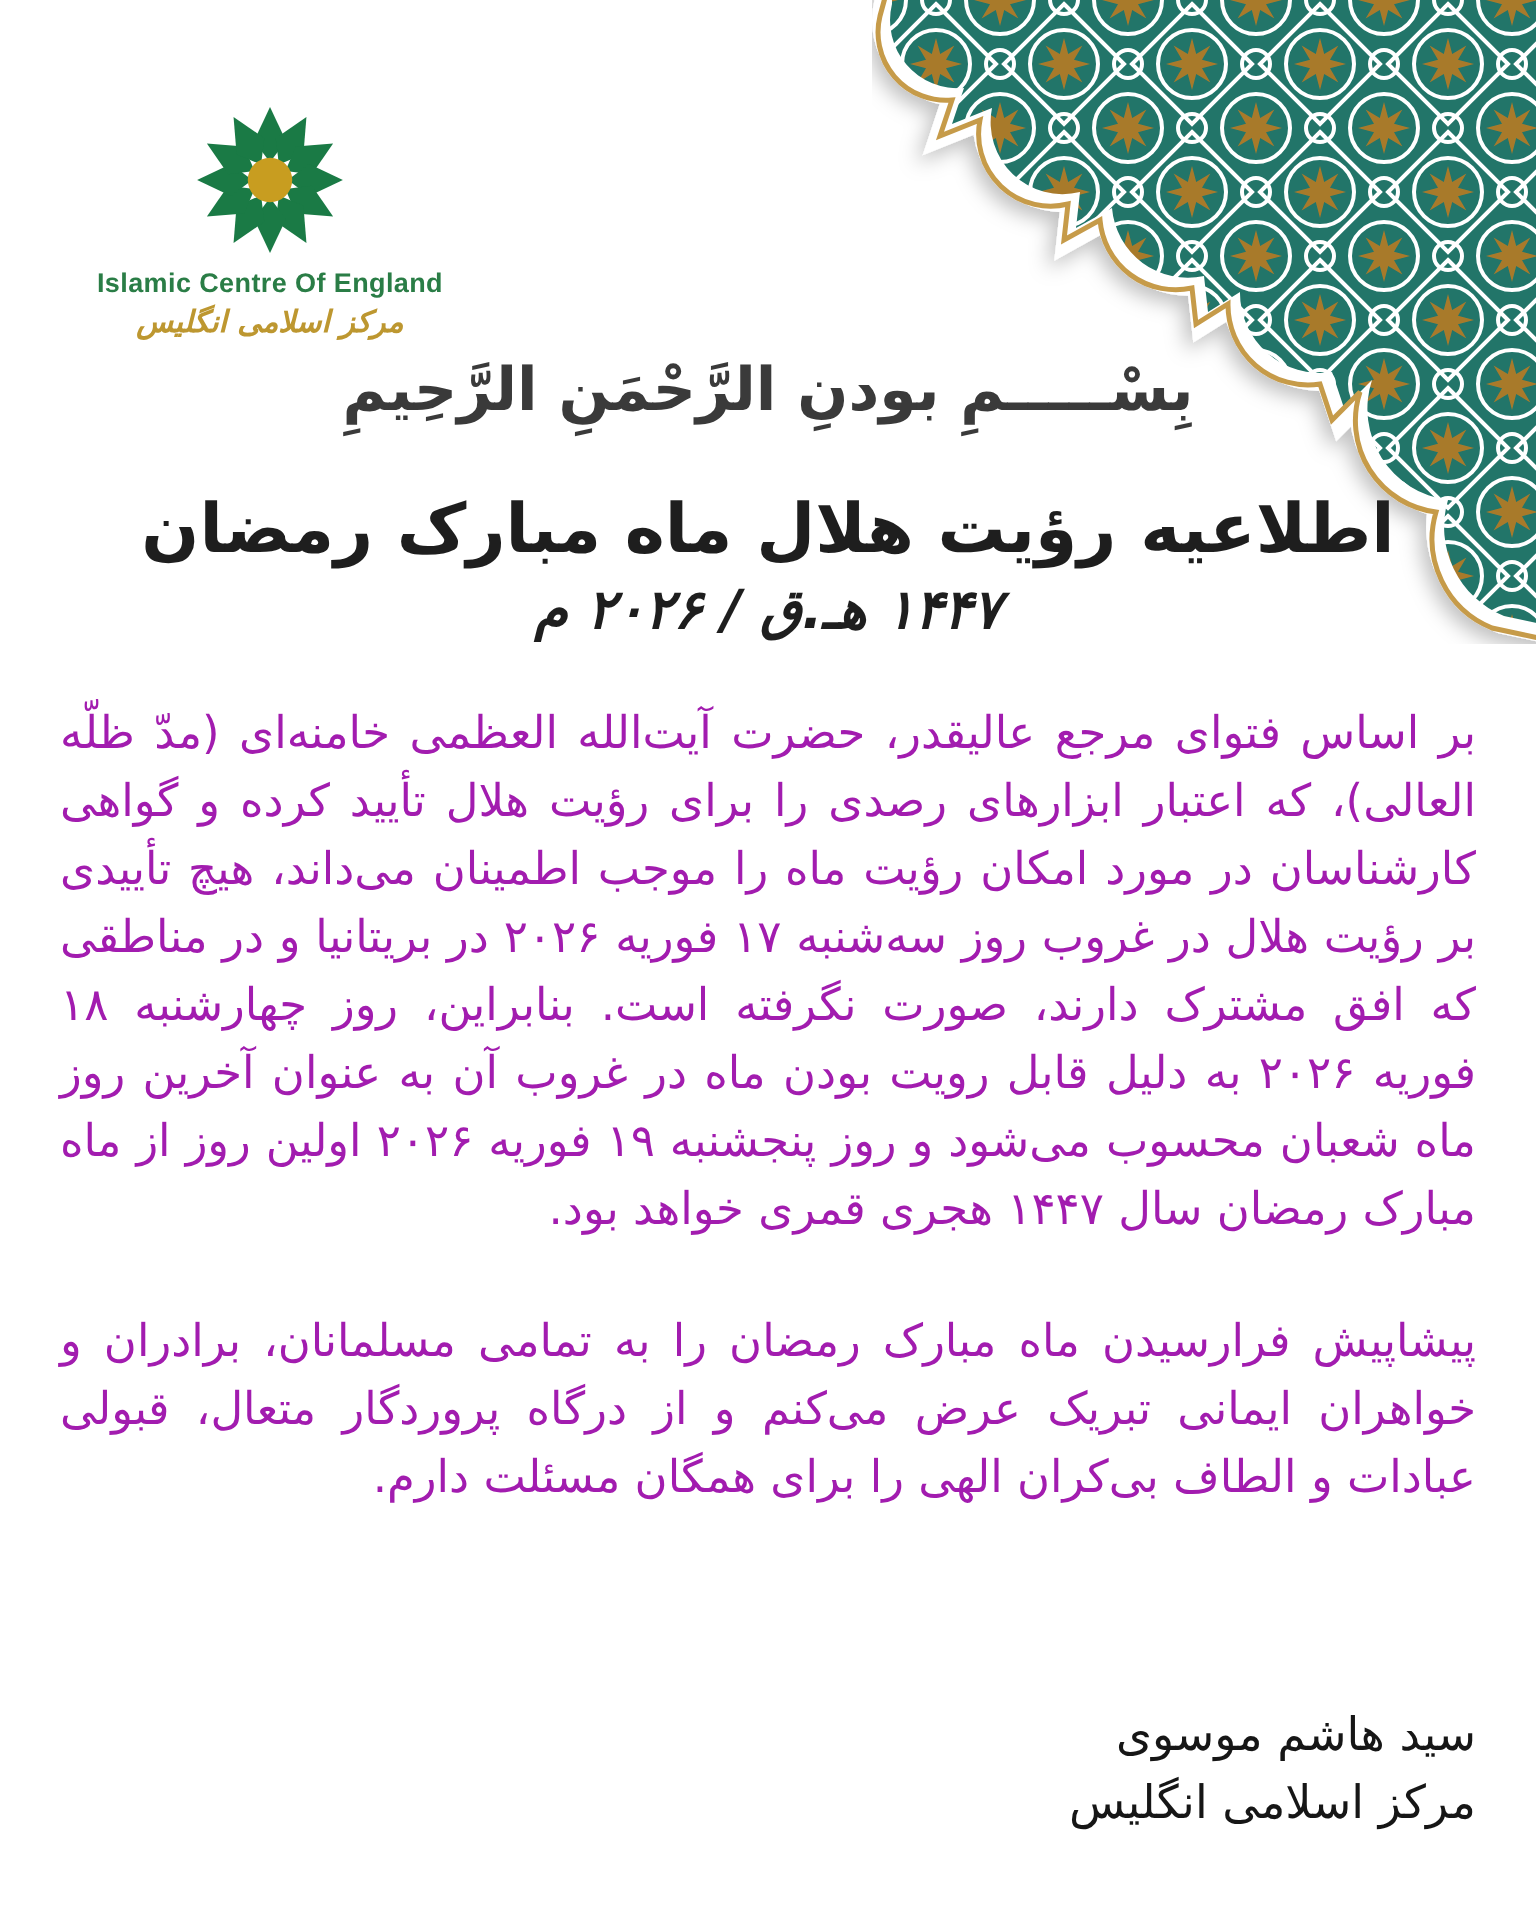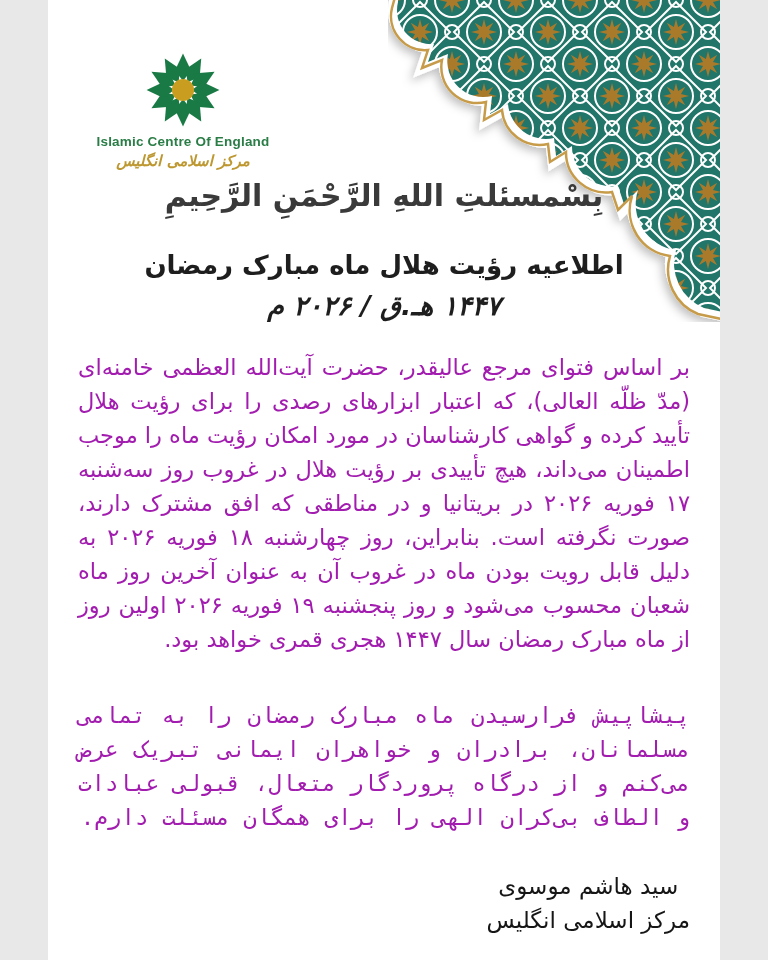--- a/index.html
+++ b/index.html
@@ -1,18 +1,18 @@
 <!DOCTYPE html>
 <html lang="fa"><head>
 <meta charset="utf-8">
 <style>
   html,body{margin:0;padding:0;}
   body{background:#e8e8e8;font-family:"DejaVu Sans",sans-serif;}
   .page{
-    position:relative;width:672px;height:960px;margin:0 auto;
+    position:relative;width:768px;height:960px;margin:0 auto;
     background:#ffffff;overflow:hidden;
   }
 
   
   .logo-block{position:absolute;top:50px;left:46px;width:178px;text-align:center;}
   .logo-flower{display:block;margin:0 auto;width:80px;height:80px;}
   .logo-name-en{
     font-family:"Liberation Sans",sans-serif;font-weight:bold;font-size:13.5px;
     color:#2a7d46;letter-spacing:.2px;margin-top:4px;white-space:nowrap;
   }
@@ -28,34 +28,34 @@
   .bismillah{
     position:absolute;top:174px;left:0;right:0;text-align:center;direction:rtl;
     font-size:30px;font-weight:bold;color:#3a3a3a;line-height:44px;white-space:nowrap;
   }
 
   
   .title-block{
     position:absolute;top:244px;left:0;right:0;text-align:center;direction:rtl;
     color:#1e1e1e;font-weight:bold;
   }
-  .title-line1{font-size:26px;line-height:42px;}
+  .title-line1{font-size:34px;line-height:42px;}
   .title-line2{font-size:27px;line-height:40px;font-style:italic;}
 
   
   .body-text{
     position:absolute;top:350px;left:30px;right:30px;direction:rtl;
     text-align:justify;font-size:22.5px;line-height:34px;color:#a21caf;
   }
-  .para + .para{margin-top:44px;font-family:Liberation Mono, monospace;}
+  .para + .para{margin-top:32px;}
 
   
   .signature{
-    position:absolute;top:851px;right:30px;direction:rtl;text-align:center;
-    font-size:23px;line-height:34px;color:#161616;margin-top:18px;
+    position:absolute;top:851px;right:30px;direction:rtl;text-align:right;
+    font-size:23px;line-height:34px;color:#161616;
   }
 </style>
 </head>
 <body>
 
 <div class="page">
 
   <svg class="corner-svg" viewBox="0 0 332 322" aria-hidden="true">
     <defs>
       <path id="st8" d="M0,-13 L2.1,-5 L9.2,-9.2 L5,-2.1 L13,0 L5,2.1 L9.2,9.2 L2.1,5 L0,13 L-2.1,5 L-9.2,9.2 L-5,2.1 L-13,0 L-5,-2.1 L-9.2,-9.2 L-2.1,-5 Z"></path>
@@ -125,21 +125,21 @@
         <path d="M0,-41 L9,-22 L0,-10 L-9,-22 Z" transform="rotate(270)"></path>
         <path d="M0,-41 L9,-22 L0,-10 L-9,-22 Z" transform="rotate(300)"></path>
         <path d="M0,-41 L9,-22 L0,-10 L-9,-22 Z" transform="rotate(330)"></path>
       </g>
       <circle cx="0" cy="0" r="12.5" fill="#C89D20"></circle>
     </svg>
     <div class="logo-name-en">Islamic Centre Of England</div>
     <div class="logo-name-fa">مرکز اسلامی انگلیس</div>
   </div>
 
-  <div class="bismillah">بِسْمسئلتِ اللهِ الرَّحْمَنِ الرَّحِيمِ</div>
+  <div class="bismillah">بِسْـــــمِ بودنِ الرَّحْمَنِ الرَّحِيمِ</div>
 
   <div class="title-block">
     <div class="title-line1">اطلاعیه رؤیت هلال ماه مبارک رمضان</div>
     <div class="title-line2">۱۴۴۷ هـ.ق / ۲۰۲۶ م</div>
   </div>
 
   <div class="body-text">
     <div class="para">بر اساس فتوای مرجع عالیقدر، حضرت آیت‌الله العظمی خامنه‌ای (مدّ ظلّه العالی)، که اعتبار ابزارهای رصدی را برای رؤیت هلال تأیید کرده و گواهی کارشناسان در مورد امکان رؤیت ماه را موجب اطمینان می‌داند، هیچ تأییدی بر رؤیت هلال در غروب روز سه‌شنبه ۱۷ فوریه ۲۰۲۶ در بریتانیا و در مناطقی که افق مشترک دارند، صورت نگرفته است. بنابراین، روز چهارشنبه ۱۸ فوریه ۲۰۲۶ به دلیل قابل رویت بودن ماه در غروب آن به عنوان آخرین روز ماه شعبان محسوب می‌شود و روز پنجشنبه ۱۹ فوریه ۲۰۲۶ اولین روز از ماه مبارک رمضان سال ۱۴۴۷ هجری قمری خواهد بود.</div>
     <div class="para">پیشاپیش فرارسیدن ماه مبارک رمضان را به تمامی مسلمانان، برادران و خواهران ایمانی تبریک عرض می‌کنم و از درگاه پروردگار متعال، قبولی عبادات و الطاف بی‌کران الهی را برای همگان مسئلت دارم.</div>
   </div>

